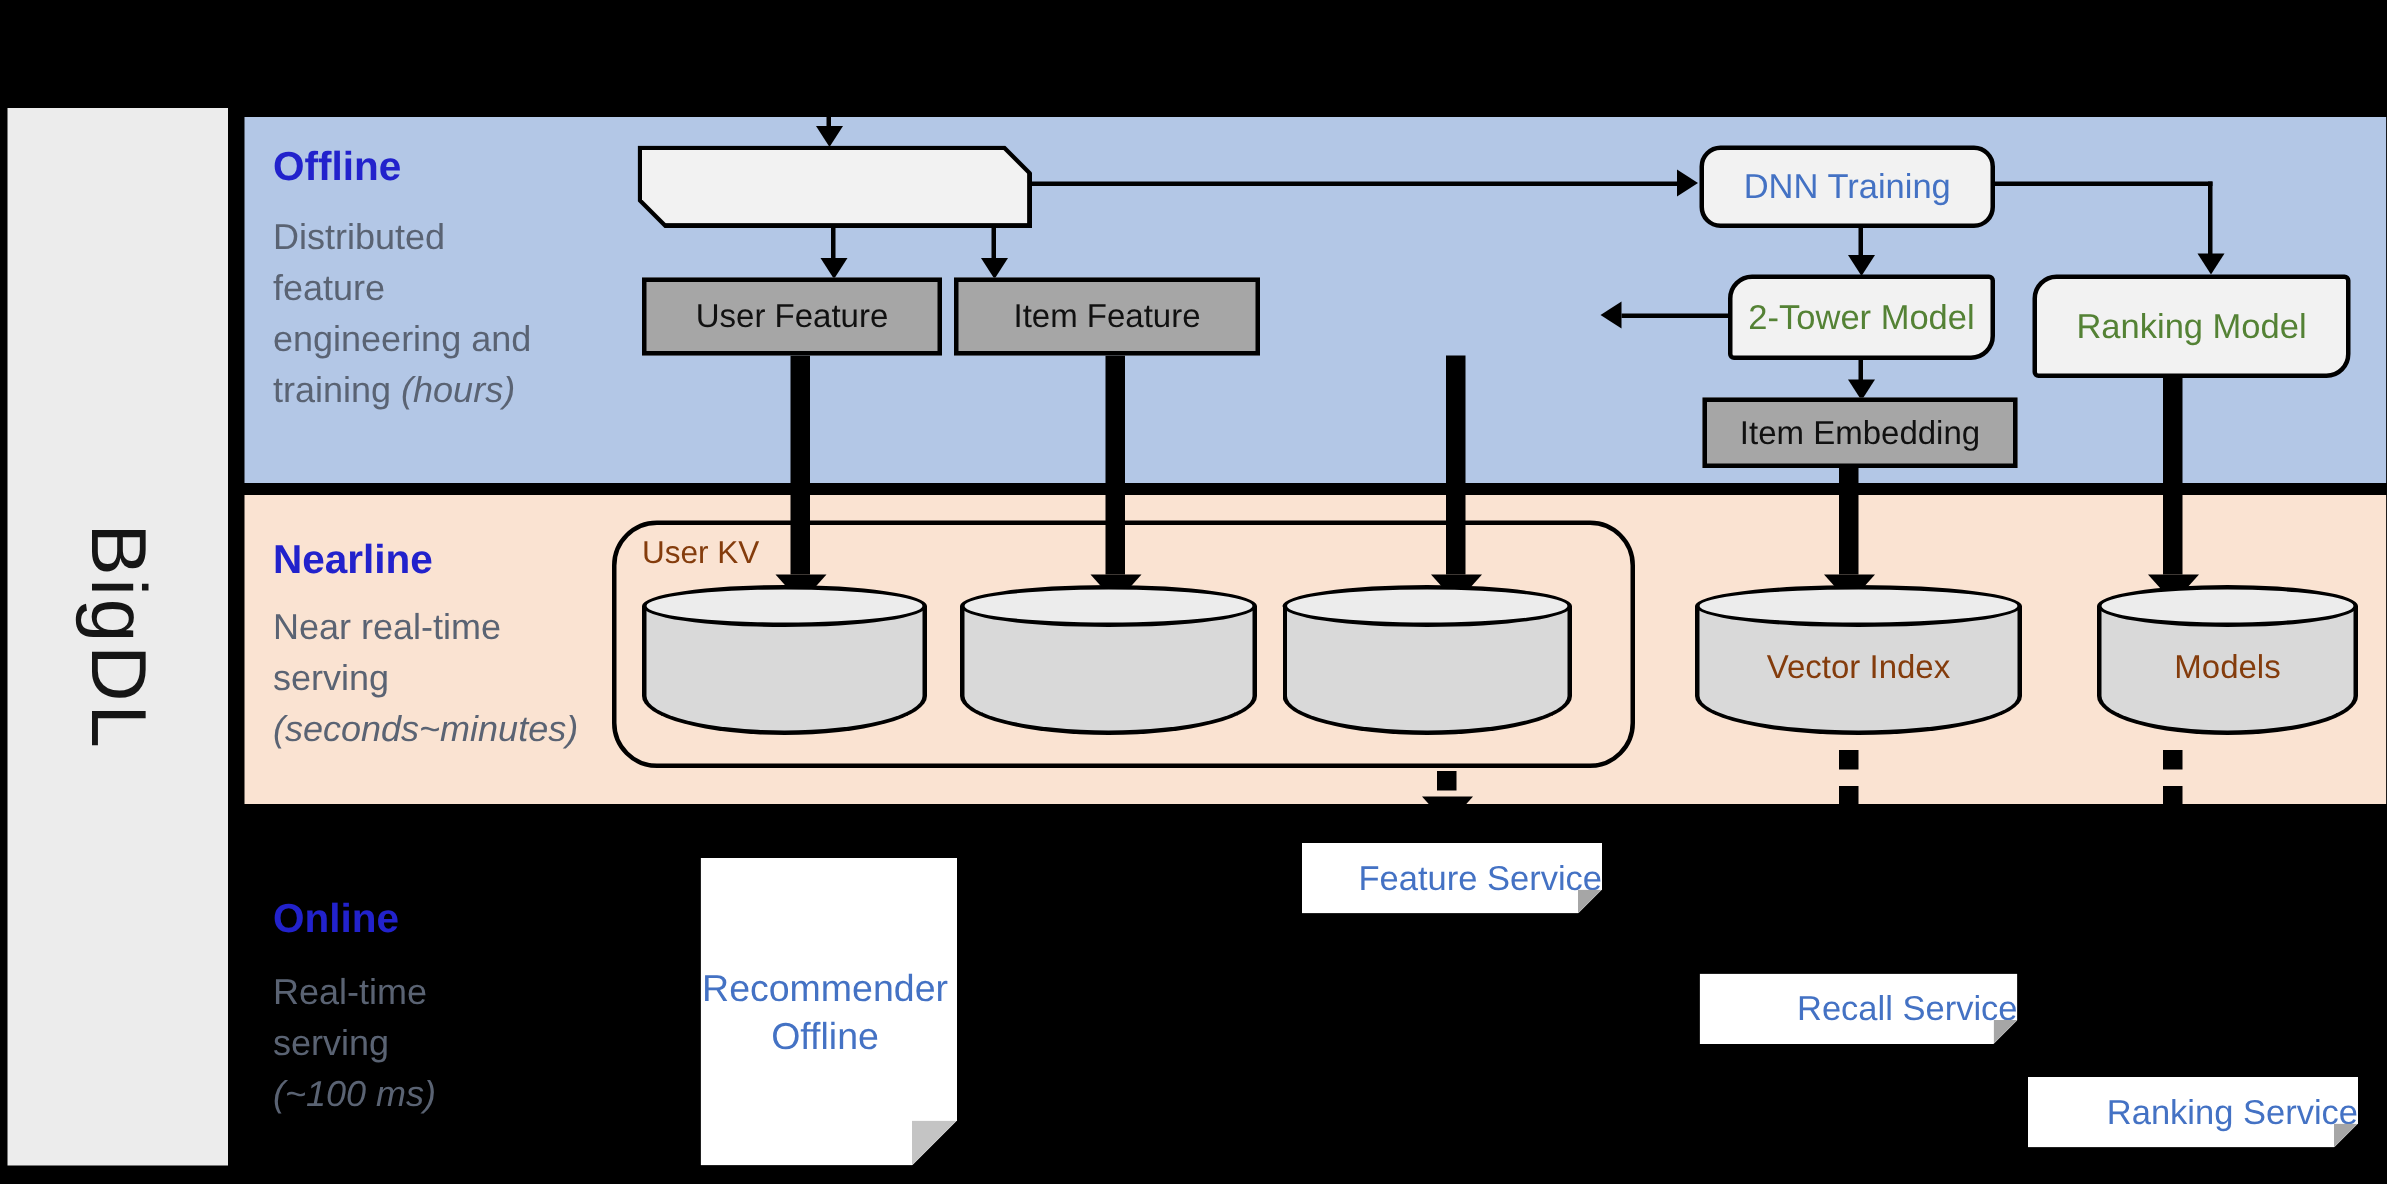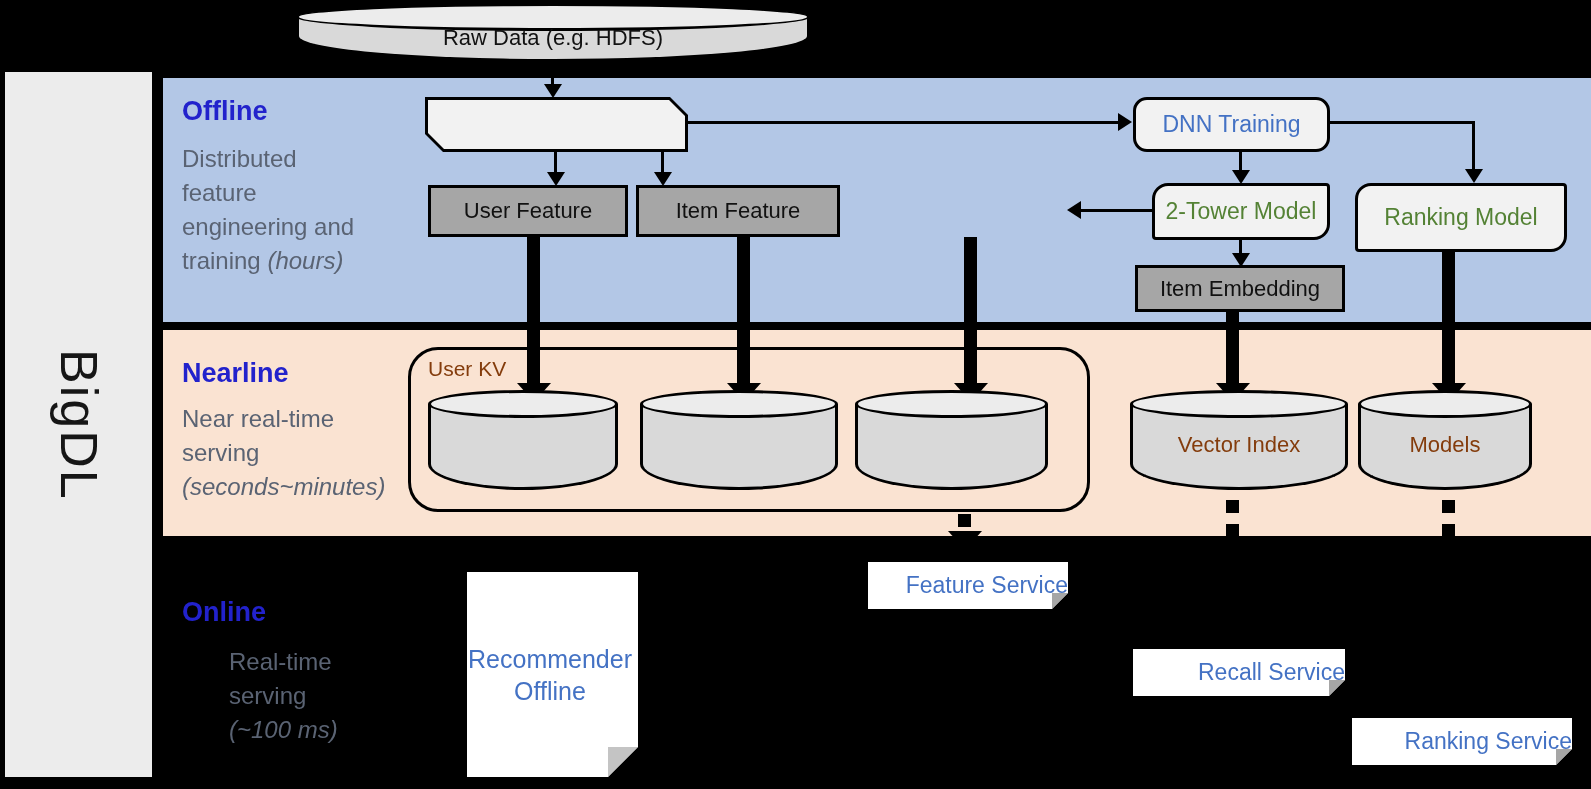--- a/index.html
+++ b/index.html
@@ -79,24 +79,20 @@
 <div class="stage">
 
   <div class="abs band-offline"></div>
   <div class="abs band-nearline"></div>
   <div class="abs band-online"></div>
 
   <div class="abs sidebar">
     <div class="brand">BigDL</div>
   </div>
 
-  <div class="abs cyl" style="left:296px; top:17px; width:514px; height:45px;">
-    <div class="cyl-top"></div>
-    <div class="abs" style="left:0; right:0; top:8px; text-align:center; font-size:22px; color:#111;">Raw Data (e.g. HDFS)</div>
-  </div>
 
   <div class="abs sec-title" style="left:182px; top:96px;">Offline</div>
   <div class="abs sec-desc" style="left:182px; top:142px; width:230px;">
     <span>Distributed</span>
     <span>feature</span>
     <span>engineering and</span>
     <span class="tail-line"><span>training </span><span class="em">(hours)</span></span>
   </div>
 
   <div class="abs vline" style="left:551px; top:62px; height:23px;"></div>
@@ -171,36 +167,36 @@
     <div class="cyl-top"></div>
   </div>
   <div class="abs cyl" style="left:855px; top:404px; width:193px; height:86px;">
     <div class="cyl-top"></div>
   </div>
 
   <div class="abs cyl" style="left:1130px; top:404px; width:218px; height:86px;">
     <div class="cyl-top"></div>
     <div class="cyl-lbl brown-t">Vector Index</div>
   </div>
-  <div class="abs cyl" style="left:1358px; top:404px; width:174px; height:86px;">
+  <div class="abs cyl" style="left:1398px; top:404px; width:174px; height:86px;">
     <div class="cyl-top"></div>
     <div class="cyl-lbl brown-t">Models</div>
   </div>
 
   <div class="abs dash" style="left:958px; top:514px;"></div>
   <div class="abs thead" style="left:948px; top:531px;"></div>
 
   <div class="abs dash" style="left:1226px; top:500px;"></div>
   <div class="abs dash" style="left:1226px; top:524px;"></div>
 
   <div class="abs dash" style="left:1442px; top:500px;"></div>
   <div class="abs dash" style="left:1442px; top:524px;"></div>
 
   <div class="abs sec-title" style="left:182px; top:597px;">Online</div>
-  <div class="abs sec-desc" style="left:182px; top:645px; width:240px;margin-left:47px;">
+  <div class="abs sec-desc" style="left:182px; top:645px; width:240px;">
     <span>Real-time</span>
     <span>serving</span>
     <span class="em">(~100 ms)</span>
   </div>
 
   <div class="abs page page-lg" style="left:467px; top:572px; width:171px; height:205px;">
     <span>Recommender Offline</span>
     <div class="curl-lg"></div>
   </div>
 

